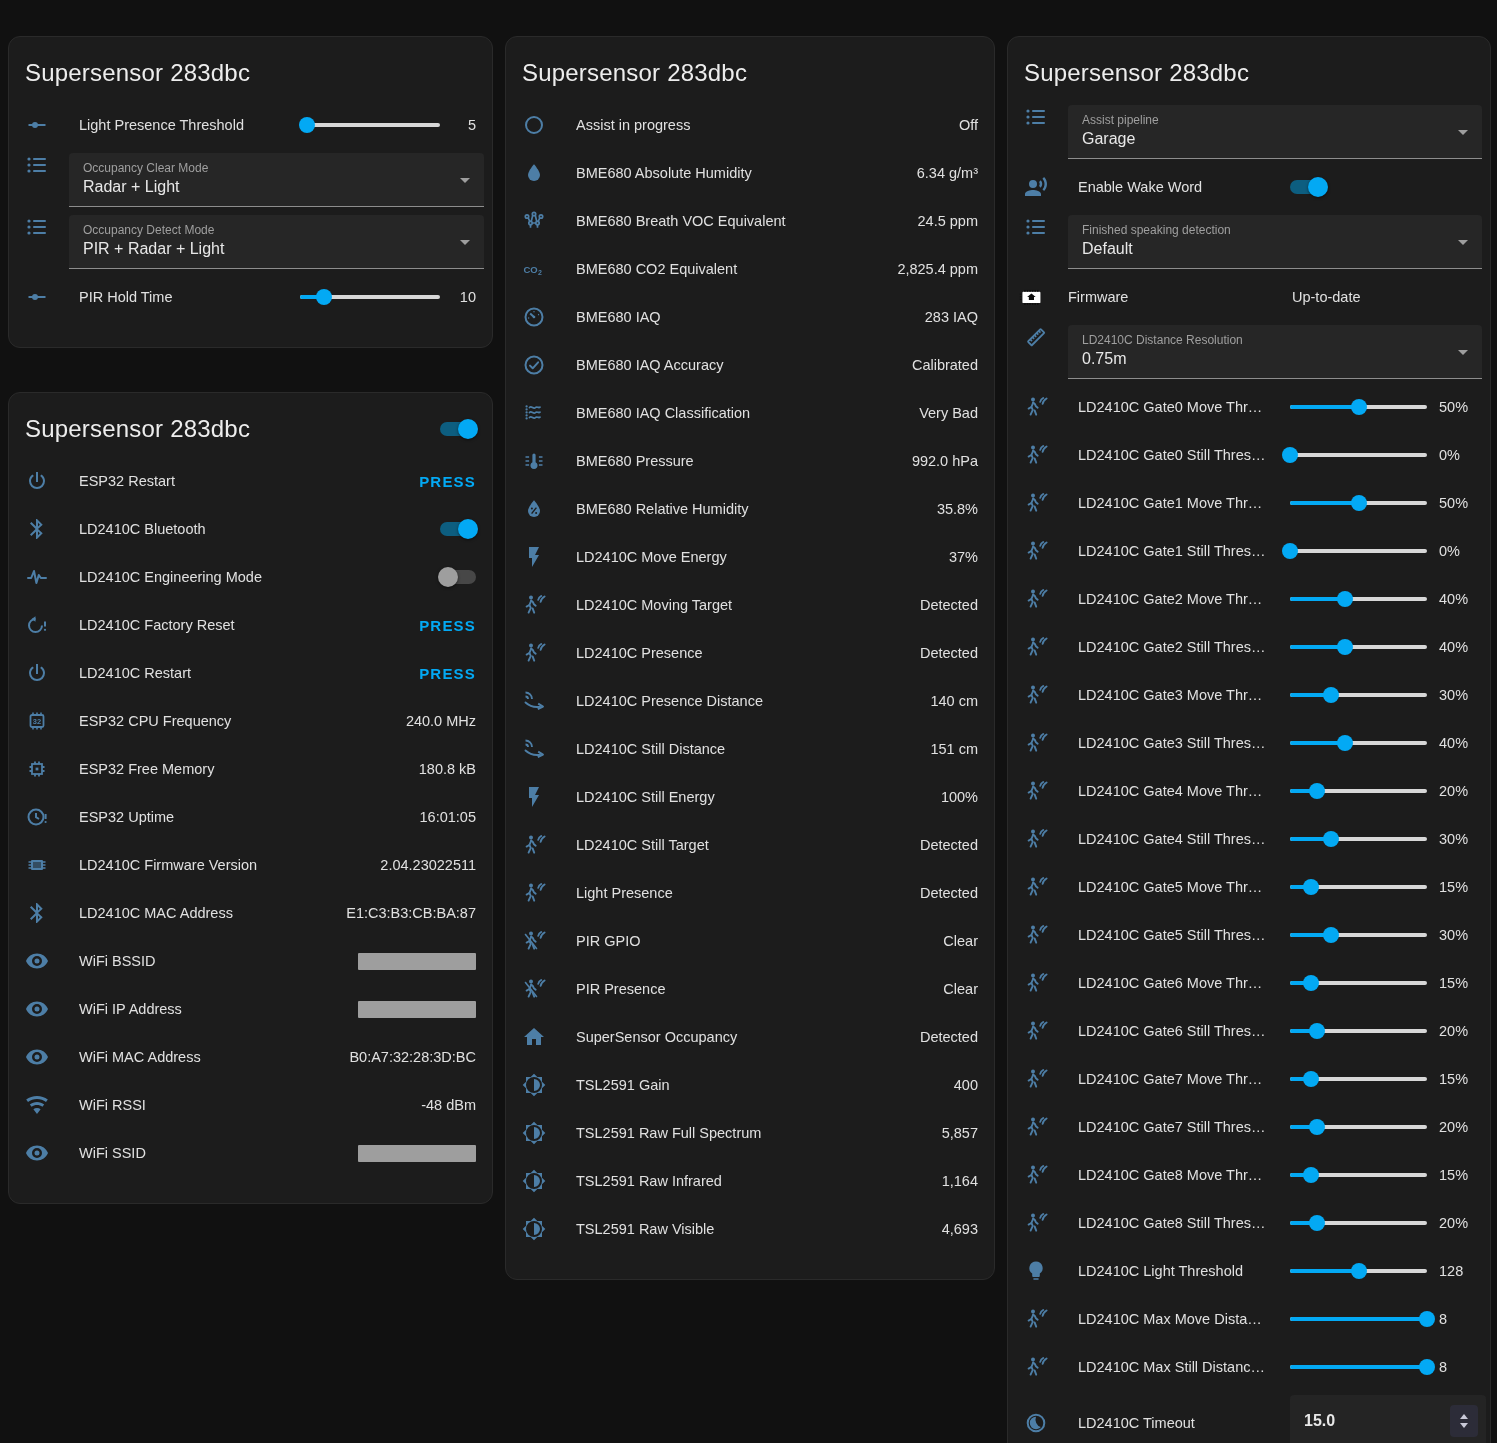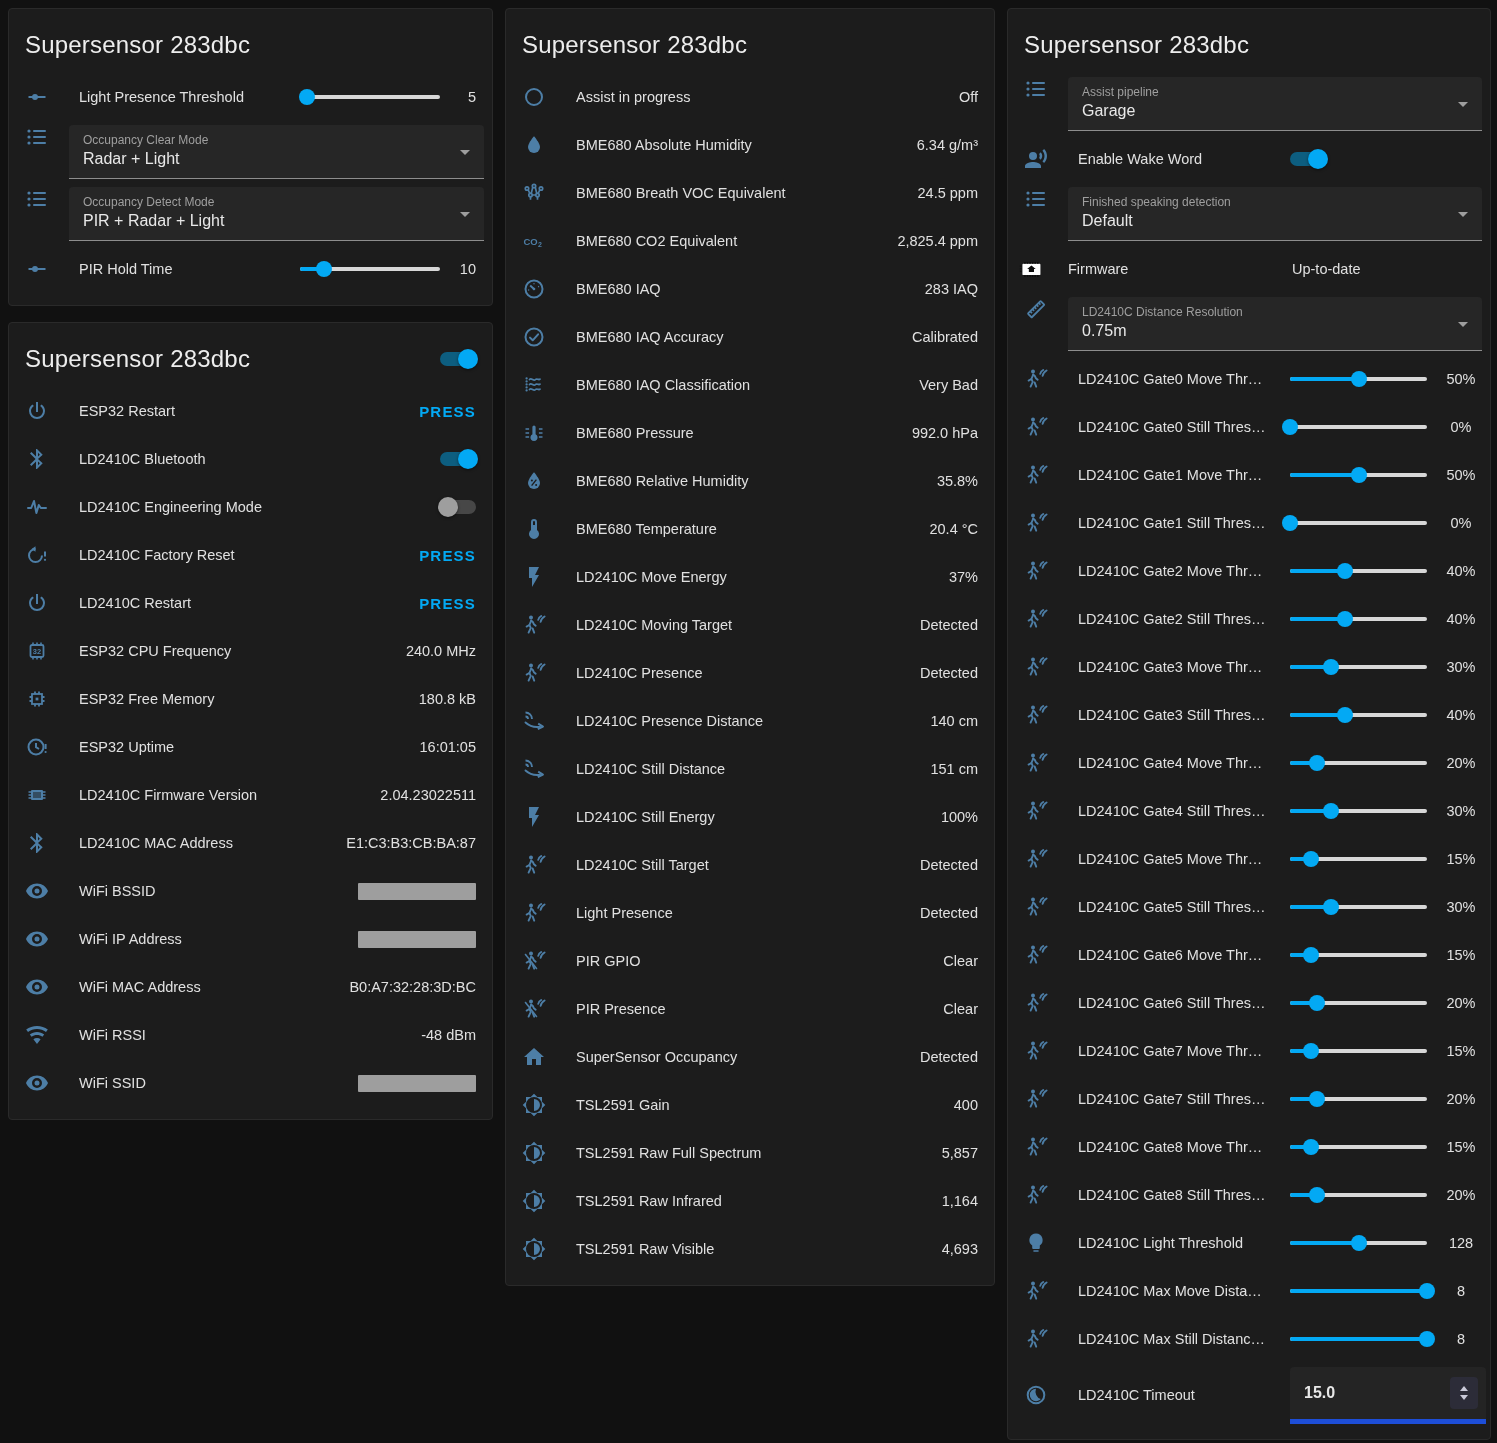--- a/index.html
+++ b/index.html
@@ -1,39 +1,39 @@
 <!DOCTYPE html>
 <html style="--page-bg: #111111; --card-bg: #1c1c1c; --accent: #03a9f4; --icon: #4d7ea6;"><head>
 <meta charset="utf-8">
 <style>
   html,body{margin:0;padding:0;background:var(--page-bg,#111);}
   body{width:1497px;font-family:"Liberation Sans",sans-serif;color:#e1e1e1;-webkit-font-smoothing:antialiased;}
   .layout{display:grid;grid-template-columns:485px 490px 484px;gap:16px 12px;padding:8px;align-items:start;}
   .col{display:flex;flex-direction:column;gap:16px;min-width:0;}
-  .card{background:var(--card-bg,#1c1c1c);border:1px solid #2a2a2a;border-radius:4px;padding-bottom:12px;}
+  .card{background:var(--card-bg,#1c1c1c);border:1px solid #2a2a2a;border-radius:12px;padding-bottom:26px;margin-top:28px;}
   .card-title{display:flex;align-items:center;justify-content:space-between;padding:22px 16px 14px;}
   .card-title .t{font-size:24px;color:#ededed;letter-spacing:.2px;}
   .row{display:flex;align-items:center;height:48px;padding:0 16px;}
   .ricon{width:24px;height:24px;flex:none;margin-right:30px;color:var(--icon,#4d7ea6);display:flex;align-items:center;justify-content:center;}
   .ricon svg{width:24px;height:24px;display:block;}
   .label{flex:1;font-size:14.5px;color:#e0e0e0;white-space:nowrap;overflow:hidden;min-width:0;}
   .value{font-size:14.5px;color:#e0e0e0;white-space:nowrap;margin-left:12px;}
   .press{color:var(--accent,#03a9f4);font-size:15px;font-weight:700;letter-spacing:1.2px;margin-left:12px;}
   .redacted{width:118px;height:17px;background:#9e9e9e;border-radius:1px;margin-left:12px;}
   
   .tgl{width:36px;height:14px;border-radius:7px;background:#474747;position:relative;flex:none;cursor:pointer;}
   .tgl .knob{width:20px;height:20px;border-radius:50%;background:#9e9e9e;position:absolute;top:-3px;left:-2px;box-shadow:0 1px 3px rgba(0,0,0,.5);}
   .tgl.on{background:#0d5e80;}
   .tgl.on .knob{left:18px;background:var(--accent,#03a9f4);}
   
   .slider{position:relative;width:140px;height:16px;flex:none;cursor:pointer;}
   .slider .track{position:absolute;left:0;right:0;top:6px;height:4px;border-radius:2px;background:#d7d7d7;}
   .slider .fill{position:absolute;left:0;top:6px;height:4px;border-radius:2px;background:var(--accent,#03a9f4);}
   .slider .knob{position:absolute;top:0;width:16px;height:16px;border-radius:50%;background:var(--accent,#03a9f4);transform:translateX(-50%);}
-  .slider-row .value{min-width:30px;text-align:center;}
+  .slider-row .value{min-width:30px;text-align:left;}
   
   .select-row{display:flex;align-items:flex-start;padding:4px 8px 4px 16px;}
   .select-row .ricon{margin-right:20px;}
   .selectbox{flex:1;position:relative;background:#262626;border-radius:4px 4px 0 0;border-bottom:1px solid #8d8d8d;padding:8px 34px 9px 14px;min-width:0;cursor:pointer;}
   .selectbox .slabel{font-size:12px;color:#9f9f9f;line-height:14px;}
   .selectbox .svalue{font-size:16px;color:#e8e8e8;line-height:21px;margin-top:1px;}
   .caret{position:absolute;right:14px;top:50%;margin-top:-2px;width:0;height:0;border-left:5px solid transparent;border-right:5px solid transparent;border-top:5.5px solid #9e9e9e;}
   
   .number-row{display:flex;align-items:center;height:64px;padding:0 16px;}
   .numbox{width:174px;height:52px;flex:none;background:#242424;border-radius:4px 4px 0 0;border-bottom:5px solid #1d4ed8;display:flex;align-items:center;padding:0 8px 0 14px;font-weight:bold;}
@@ -382,29 +382,20 @@
               <circle cx="9.9" cy="11.6" r="1" fill="#1c1c1c"></circle>
               <circle cx="14.1" cy="16" r="1" fill="#1c1c1c"></circle>
             </svg>
           </span>
           <span class="label">BME680 Relative Humidity</span>
           <span class="value">35.8%</span>
         </div>
         <div class="row">
           <span class="ricon">
             <svg viewBox="0 0 24 24" fill="currentColor">
-              <path d="M15 13V5a3 3 0 0 0-6 0v8a5 5 0 1 0 6 0M12 4a1 1 0 0 1 1 1v3h-2V5a1 1 0 0 1 1-1z"></path>
-            </svg>
-          </span>
-          <span class="label">BME680 Temperature</span>
-          <span class="value">20.4 °C</span>
-        </div>
-        <div class="row">
-          <span class="ricon">
-            <svg viewBox="0 0 24 24" fill="currentColor">
               <path d="M7,2V13H10V22L17,10H13L17,2H7Z"></path>
             </svg>
           </span>
           <span class="label">LD2410C Move Energy</span>
           <span class="value">37%</span>
         </div>
         <div class="row">
           <span class="ricon">
             <svg viewBox="0 0 24 24" fill="none" stroke="currentColor" stroke-width="1.9" stroke-linecap="round" stroke-linejoin="round">
               <circle cx="9" cy="4.6" r="2" fill="currentColor" stroke="none"></circle>

